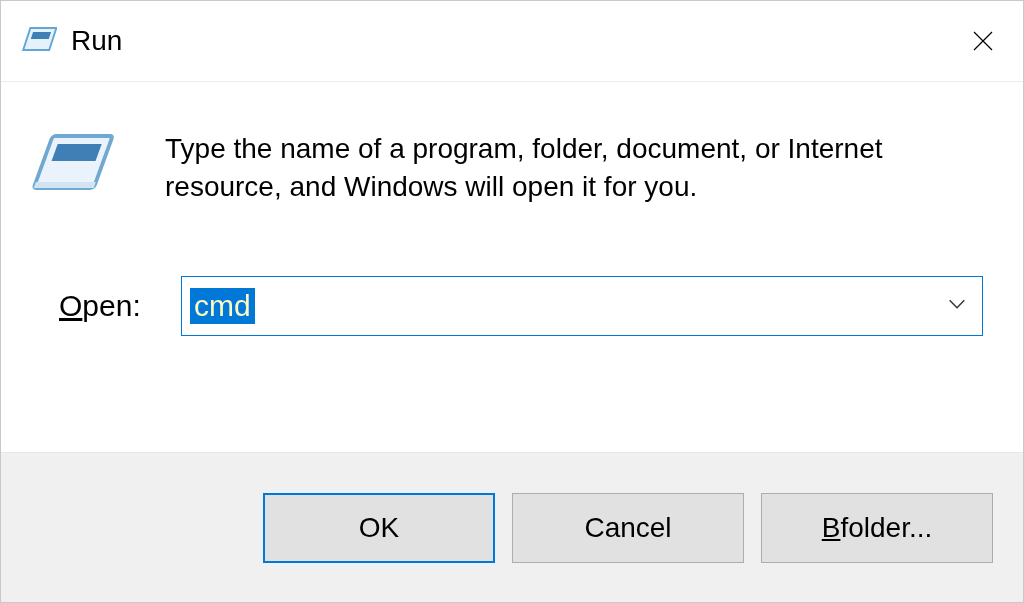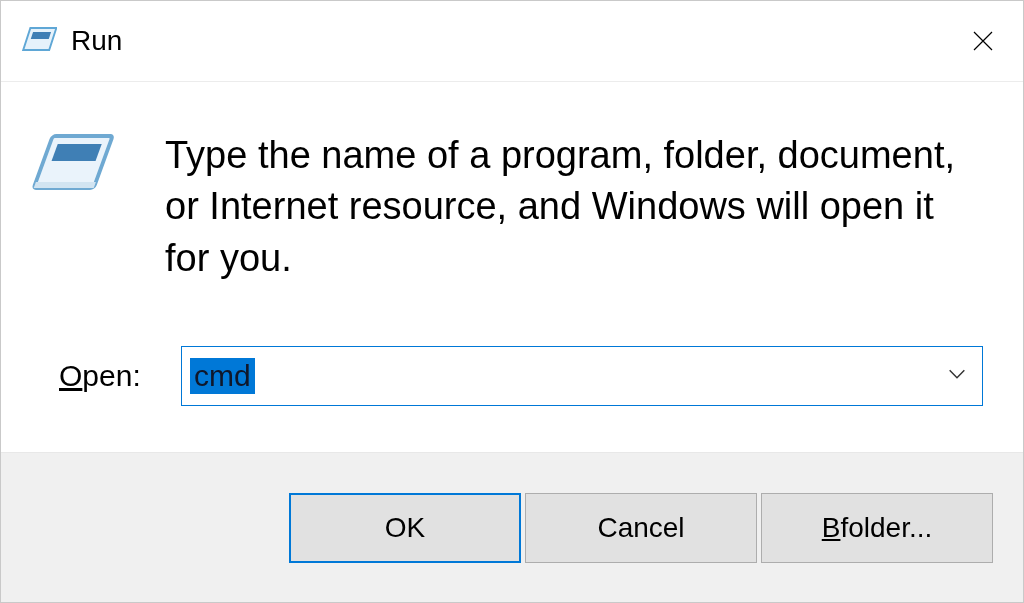--- a/index.html
+++ b/index.html
@@ -8,31 +8,31 @@
   .titlebar { height: 81px; display: flex; align-items: center; padding: 0 10px 0 20px; border-bottom: 1px solid #ececec; }
   .titlebar-icon { width: 36px; height: 30px; margin-right: 14px; }
   .title-text { font-size: 28px; color: #000; flex: 0 0 auto; }
   .spacer { flex: 1 1 auto; }
   .close-btn { width: 60px; height: 60px; display:flex; align-items:center; justify-content:center; cursor: default; }
   .close-btn svg { width: 24px; height: 24px; }
 
   .body-area { padding: 48px 40px 0 30px; flex: 1 1 auto; }
   .body-row { display: flex; align-items: flex-start; }
   .big-icon { width: 90px; height: 90px; flex: 0 0 auto; margin-right: 44px; margin-top: -6px;}
-  .instruction { font-size: 38px; color: #000; line-height: 1.35; max-width: 830px; }
+  .instruction { font-size: 28px; color: #000; line-height: 1.35; max-width: 830px; }
 
   .input-row { display: flex; align-items: center; margin-top: 62px; }
   .open-label { font-size: 30px; color: #000; width: 122px; flex:0 0 auto;margin-left:28px; }
   .open-label .ul { text-decoration: underline; }
   .combo { flex: 1 1 auto; height: 60px; border: 1.6px solid #0078d7; display: flex; align-items: center; padding: 0 10px 0 8px; background: #fff; position: relative; }
-  .combo .selected-text { font-size: 30px; color: #0f172a; background: #0078d7; padding: 0 4px; line-height: 1.2; }
+  .combo .selected-text { font-size: 30px; color: #fef9c3; background: #0078d7; padding: 0 4px; line-height: 1.2; }
   .combo .chev { position: absolute; right: 14px; top: 50%; transform: translateY(-50%); }
   .combo .chev svg { width: 22px; height: 22px; }
 
-  .footer { height: 150px; background: #f0f0f0; border-top: 1px solid #e8e8e8; display: flex; align-items: center; justify-content: flex-end; padding-right: 30px; gap: 4px; }
+  .footer { height: 150px; background: #f0f0f0; border-top: 1px solid #e8e8e8; display: flex; align-items: center; justify-content: flex-end; padding-right: 30px; gap: 17px; }
   .btn { width: 232px; height: 70px; background: #e1e1e1; border: 1.5px solid #adadad; font-size: 28px; color: #000; display:flex; align-items:center; justify-content:center; cursor: default; }
   .btn.primary { border: 2px solid #0078d7; }
   .btn .ul { text-decoration: underline; }
 </style>
 </head>
 <body>
 
 <div class="window">
 
   <div class="titlebar">

